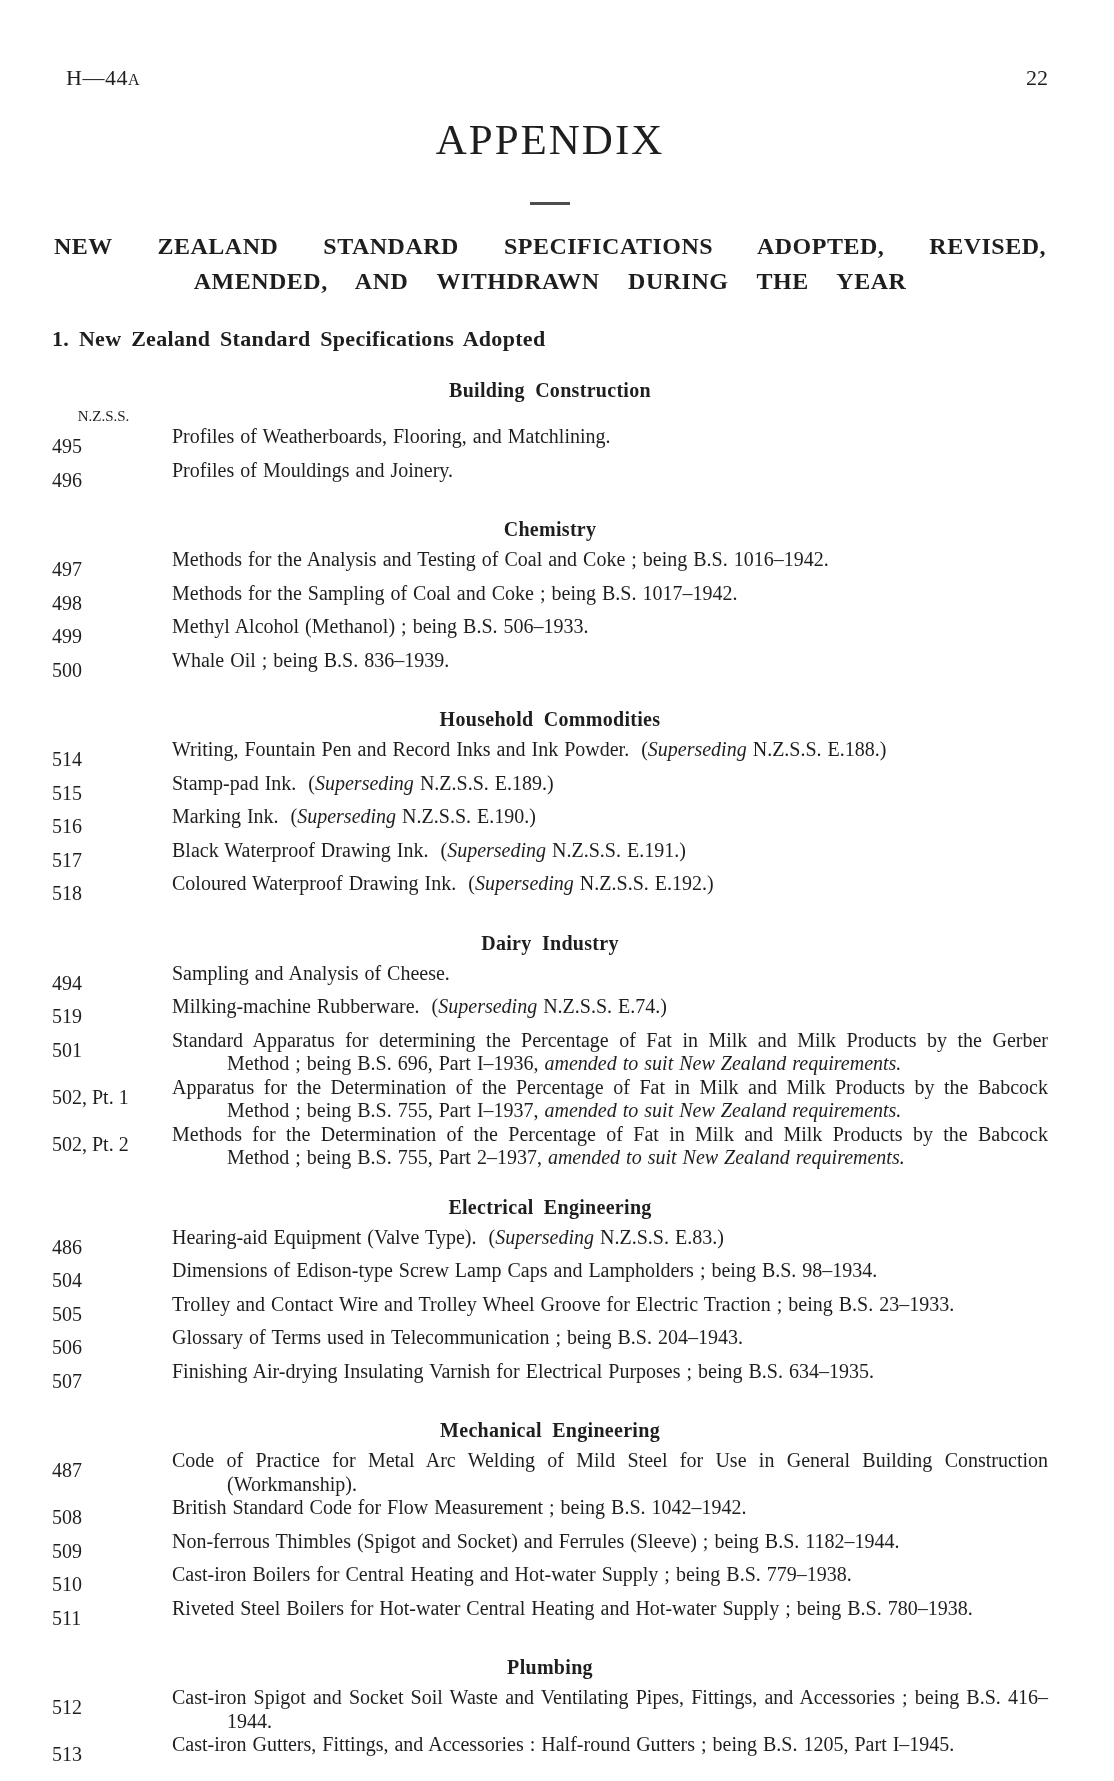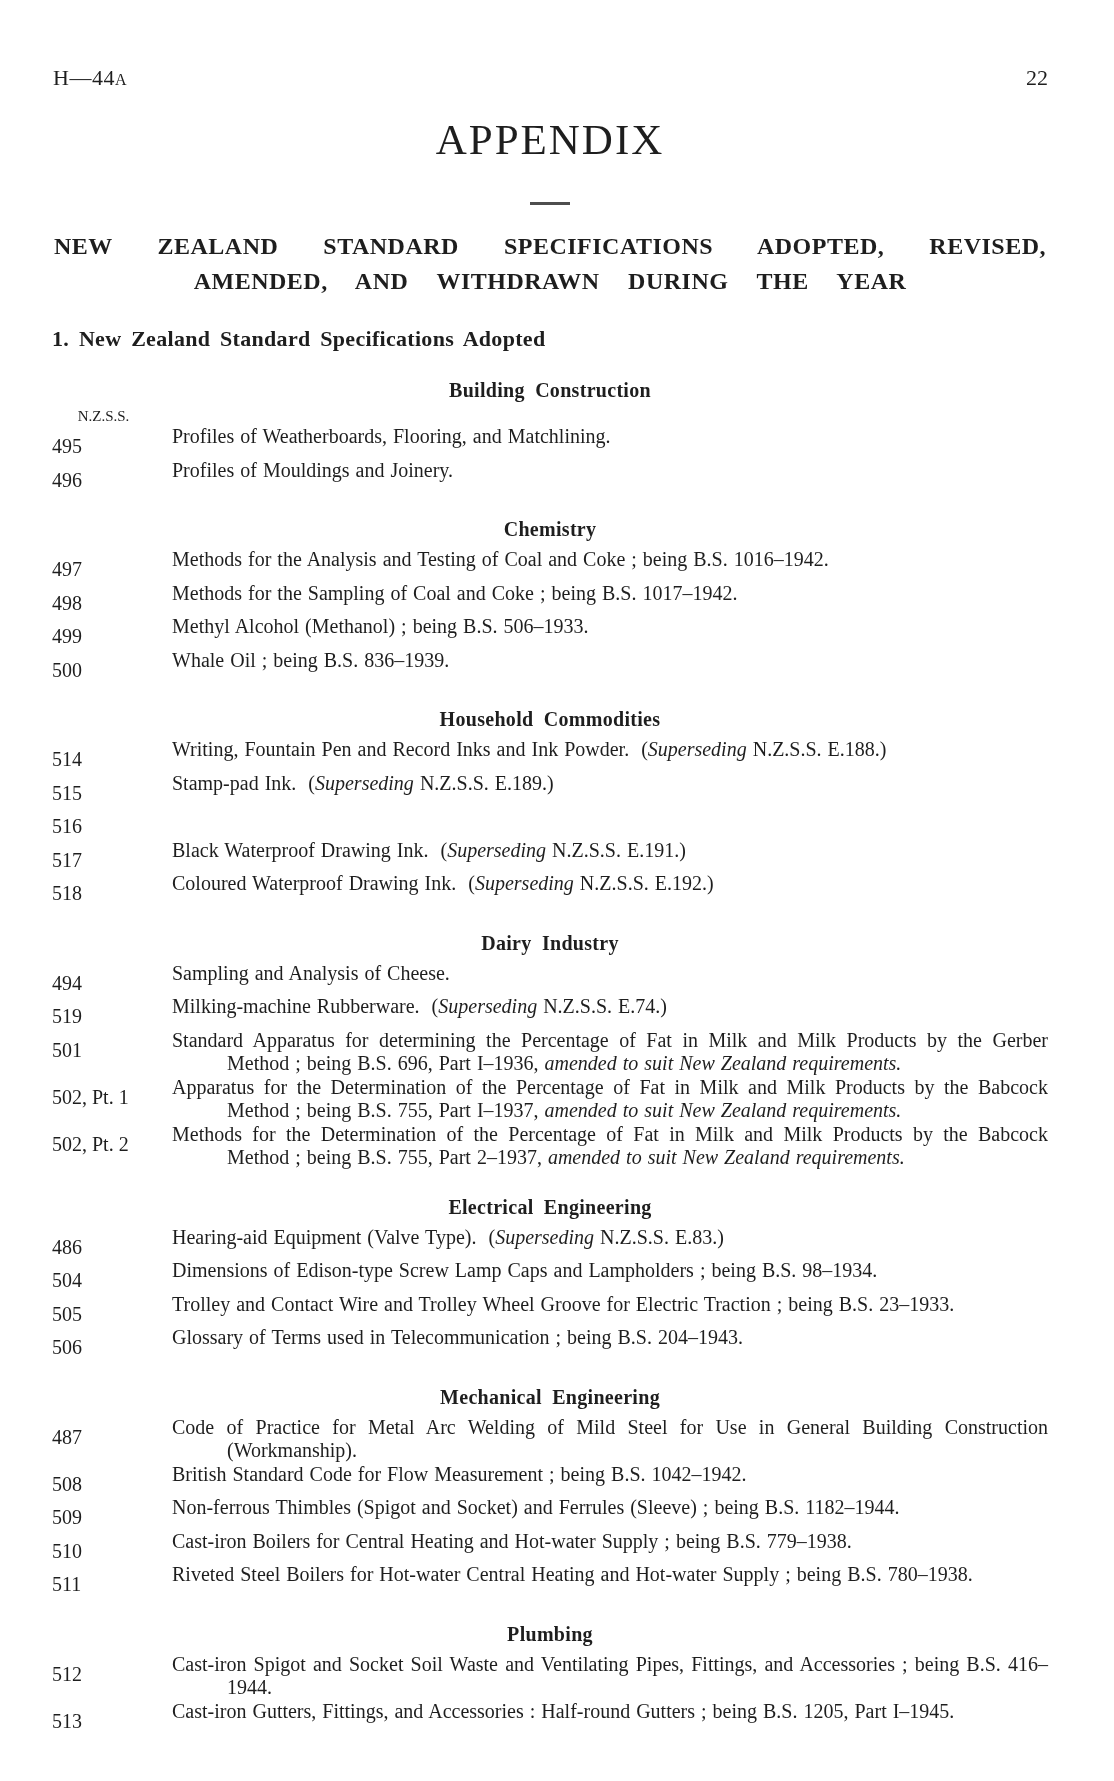--- a/index.html
+++ b/index.html
@@ -10,21 +10,21 @@
   .page {
     box-sizing: border-box;
     width: 1114px; height: 1781px;
     padding: 64px 66px 0 52px;
     font-family: "Liberation Serif", serif;
     color: #1e1e1e;
     position: relative;
     overflow: hidden;
   }
   .topline { position: relative; height: 28px; font-size: 22px; line-height: 28px; }
-  .docref { position: absolute; left: 1px; top: 0; letter-spacing: 0.5px; }
+  .docref { position: absolute; left: 14px; top: 0; letter-spacing: 0.5px; }
   .docref .sfx { font-size: 16px; }
   .pagenum { text-align: right; }
   .appendix {
     margin: 24px 0 0; text-align: center;
     font-size: 43px; font-weight: 400; letter-spacing: 2px; line-height: 48px;
   }
   .rule { width: 40px; height: 3px; background: #4e4e4e; margin: 38px auto 0; }
   .main-title {
     margin: 24px auto 0; width: 992px;
     font-size: 24px; font-weight: 700; line-height: 35px; letter-spacing: 0.5px;
@@ -109,20 +109,21 @@
         <div class="row">
           <div class="num">514</div>
           <div class="txt"><span>Writing, Fountain Pen and Record Inks and Ink Powder.&nbsp; (</span><span class="it">Superseding</span><span> N.Z.S.S. E.188.)</span></div>
         </div>
         <div class="row">
           <div class="num">515</div>
           <div class="txt"><span>Stamp-pad Ink.&nbsp; (</span><span class="it">Superseding</span><span> N.Z.S.S. E.189.)</span></div>
         </div>
         <div class="row">
           <div class="num">516</div>
+          <div class="txt"><span>Marking Ink.&nbsp; (</span><span class="it">Superseding</span><span> N.Z.S.S. E.190.)</span></div>
         </div>
         <div class="row">
           <div class="num">517</div>
           <div class="txt"><span>Black Waterproof Drawing Ink.&nbsp; (</span><span class="it">Superseding</span><span> N.Z.S.S. E.191.)</span></div>
         </div>
         <div class="row">
           <div class="num">518</div>
           <div class="txt"><span>Coloured Waterproof Drawing Ink.&nbsp; (</span><span class="it">Superseding</span><span> N.Z.S.S. E.192.)</span></div>
         </div>
       </section>
@@ -160,20 +161,24 @@
           <div class="txt"><span>Dimensions of Edison-type Screw Lamp Caps and Lampholders&nbsp;; being B.S. 98–1934.</span></div>
         </div>
         <div class="row">
           <div class="num">505</div>
           <div class="txt"><span>Trolley and Contact Wire and Trolley Wheel Groove for Electric Traction&nbsp;; being B.S. 23–1933.</span></div>
         </div>
         <div class="row">
           <div class="num">506</div>
           <div class="txt"><span>Glossary of Terms used in Telecommunication&nbsp;; being B.S. 204–1943.</span></div>
         </div>
+        <div class="row">
+          <div class="num">507</div>
+          <div class="txt"><span>Finishing Air-drying Insulating Varnish for Electrical Purposes&nbsp;; being B.S. 634–1935.</span></div>
+        </div>
       </section>
       <section class="sec">
         <h3 class="sec-h">Mechanical Engineering</h3>
         <div class="row">
           <div class="num">487</div>
           <div class="txt"><span>Code of Practice for Metal Arc Welding of Mild Steel for Use in General Building Construction (Workmanship).</span></div>
         </div>
         <div class="row">
           <div class="num">508</div>
           <div class="txt"><span>British Standard Code for Flow Measurement&nbsp;; being B.S. 1042–1942.</span></div>

